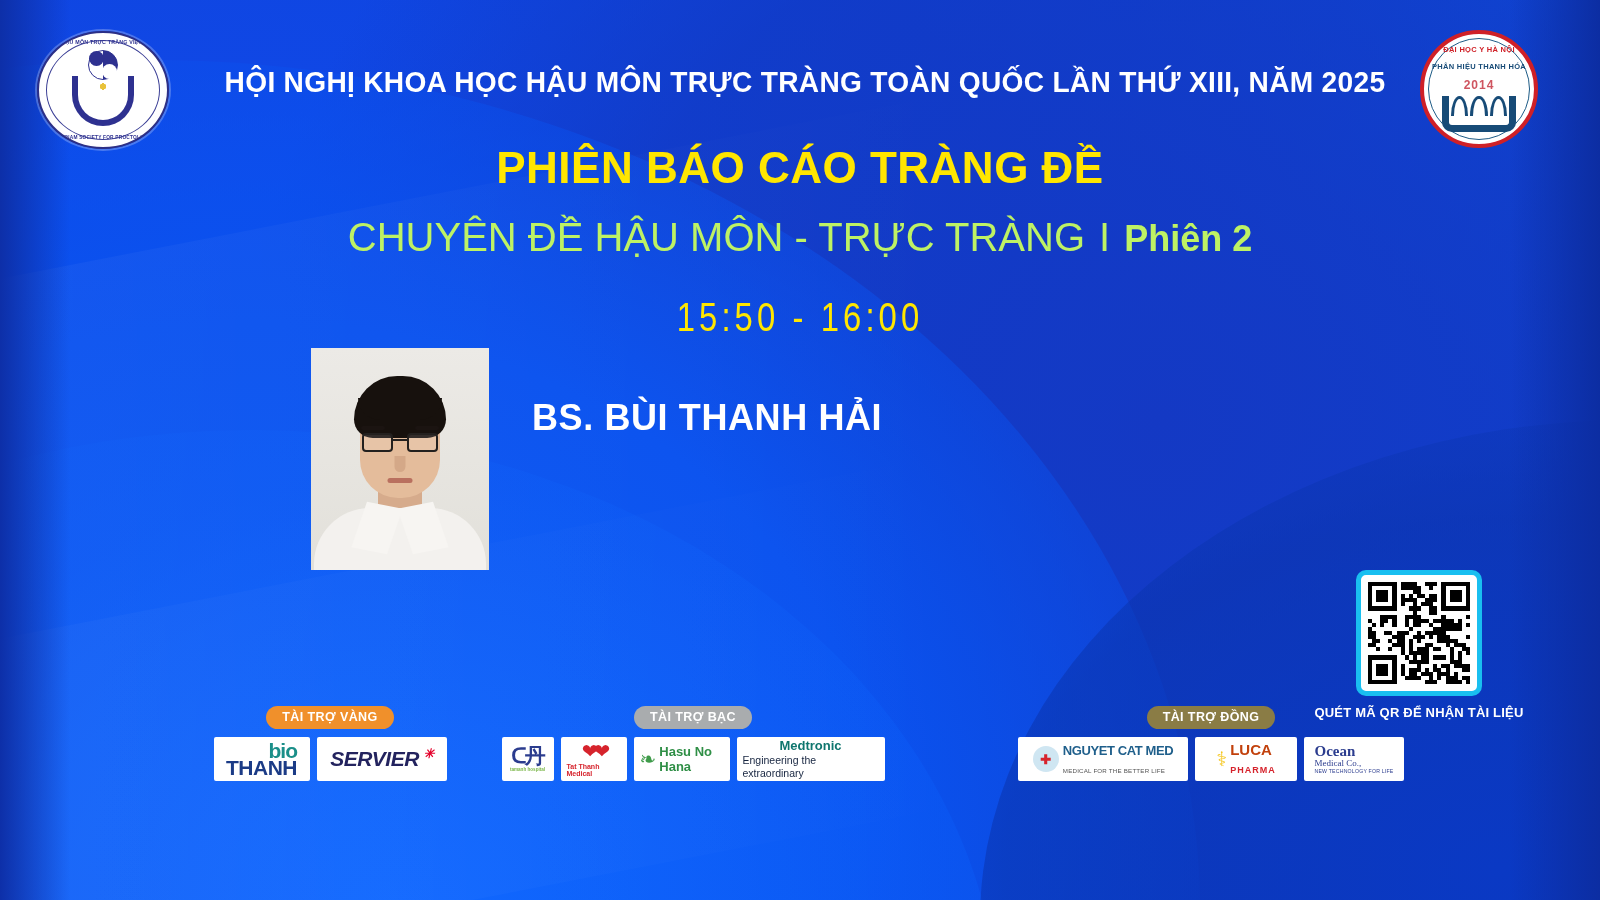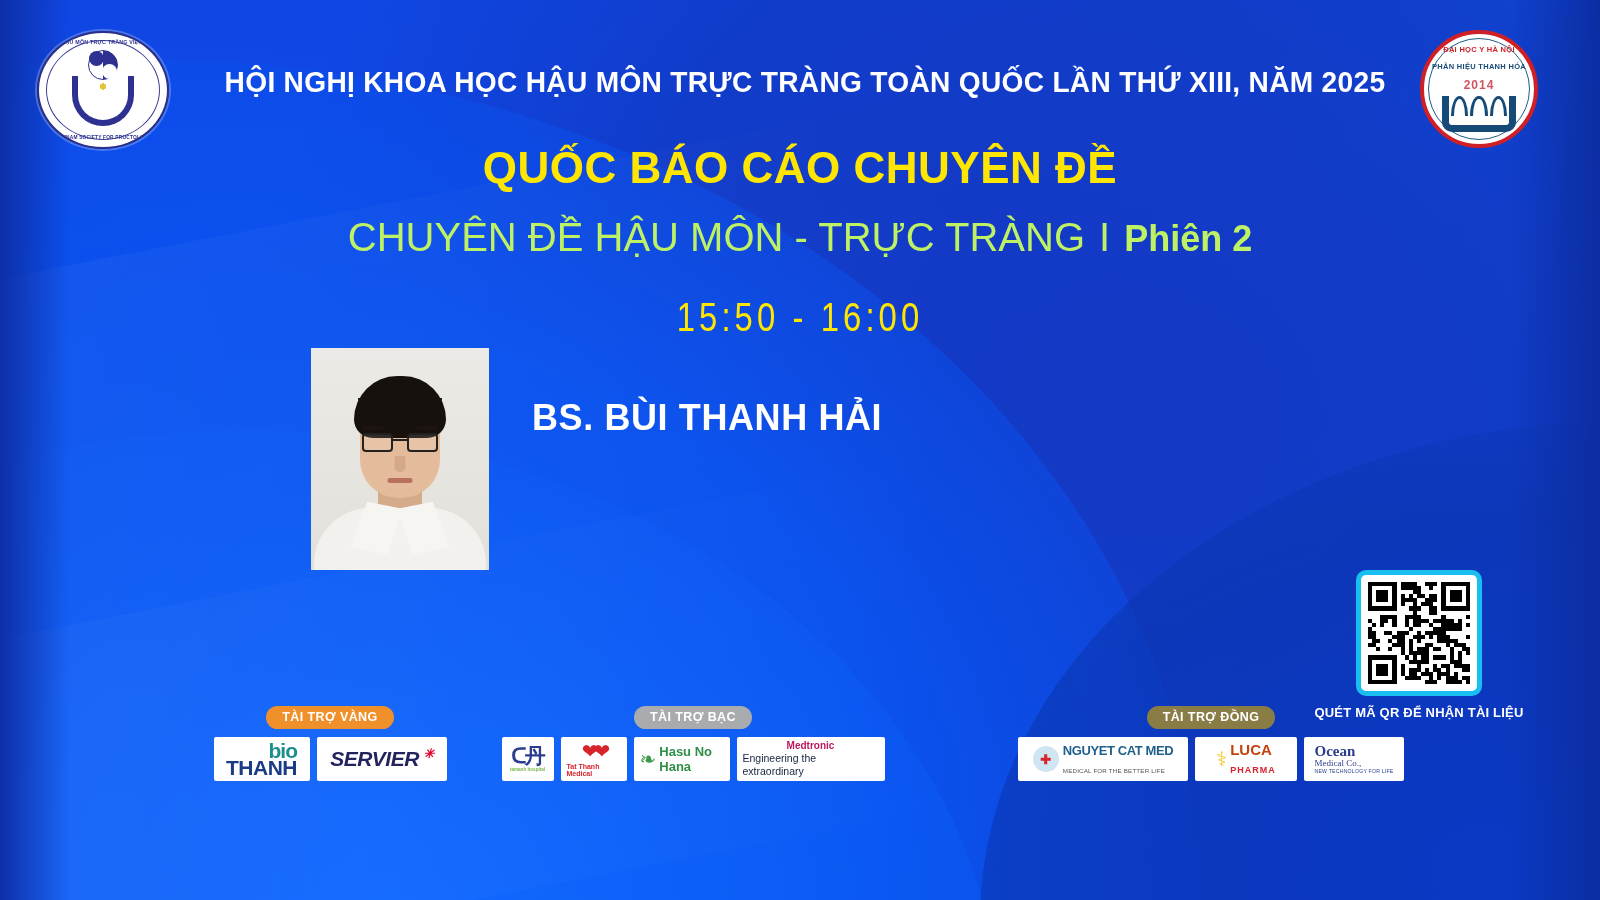--- a/index.html
+++ b/index.html
@@ -161,21 +161,21 @@
   .tamanh{display:flex;flex-direction:column;align-items:center;line-height:1;}
   .tamanh .mk{font-size:21px;color:#2b3c8e;font-weight:bold;letter-spacing:-2px;}
   .tamanh .tx{font-size:4.6px;color:#7ab648;font-weight:bold;margin-top:2px;}
   .tatthanh{display:flex;flex-direction:column;align-items:center;line-height:1;}
   .tatthanh .heart{color:#d6232c;font-size:20px;letter-spacing:-5px;}
   .tatthanh .tx{font-size:7px;color:#d6232c;font-weight:bold;margin-top:2px;}
   .hasu{display:flex;align-items:center;gap:3px;}
   .hasu .leaf{color:#3f9b4a;font-size:20px;}
   .hasu .tx{color:#2f8f46;font-weight:bold;font-size:13px;}
   .medtronic{display:flex;flex-direction:column;align-items:center;line-height:1.25;}
-  .medtronic .m1{color:#be185d;font-weight:bold;font-size:10px;}
+  .medtronic .m1{color:#0f766e;font-weight:bold;font-size:13px;}
   .medtronic .m2{color:#16243f;font-size:10.5px;}
   .nguyetcat{display:flex;align-items:center;gap:4px;}
   .nc-badge{width:26px;height:26px;border-radius:50%;background:#cfe6f2;
     display:flex;align-items:center;justify-content:center;}
   .nc-badge i{color:#d6232c;font-size:13px;font-weight:bold;font-style:normal;}
   .nguyetcat .t1{font-weight:bold;font-size:13px;color:#1f5f8b;letter-spacing:-.4px;}
   .nguyetcat .t2{font-size:6.2px;color:#555;letter-spacing:.2px;}
   .luca{display:flex;align-items:center;gap:3px;}
   .luca .ic{color:#f5c518;font-size:20px;}
   .luca .t1{color:#c2410c;font-weight:bold;font-size:15px;line-height:1;}
@@ -223,21 +223,21 @@
       <div class="r-book"></div>
       <div class="r-arch">
           <i></i>
           <i></i>
           <i></i>
         </div>
     </div>
   </div>
 
   <div class="conf-title">HỘI NGHỊ KHOA HỌC HẬU MÔN TRỰC TRÀNG TOÀN QUỐC LẦN THỨ XIII, NĂM 2025</div>
-  <div class="sess-head">QUỐC BÁO CÁO CHUYÊN ĐỀ</div>
+  <div class="sess-head">PHIÊN BÁO CÁO TRÀNG ĐỀ</div>
   <div class="sess-sub">
     <span>CHUYÊN ĐỀ HẬU MÔN - TRỰC TRÀNG</span><span class="sep">I</span><span class="phien">Phiên 2</span>
   </div>
   <div class="time">15:50 - 16:00</div>
 
   <div class="portrait">
     <div class="ph-bg"></div>
     <div class="ph-neck"></div>
     <div class="ph-shirt"></div>
     <div class="ph-collar-l"></div>

